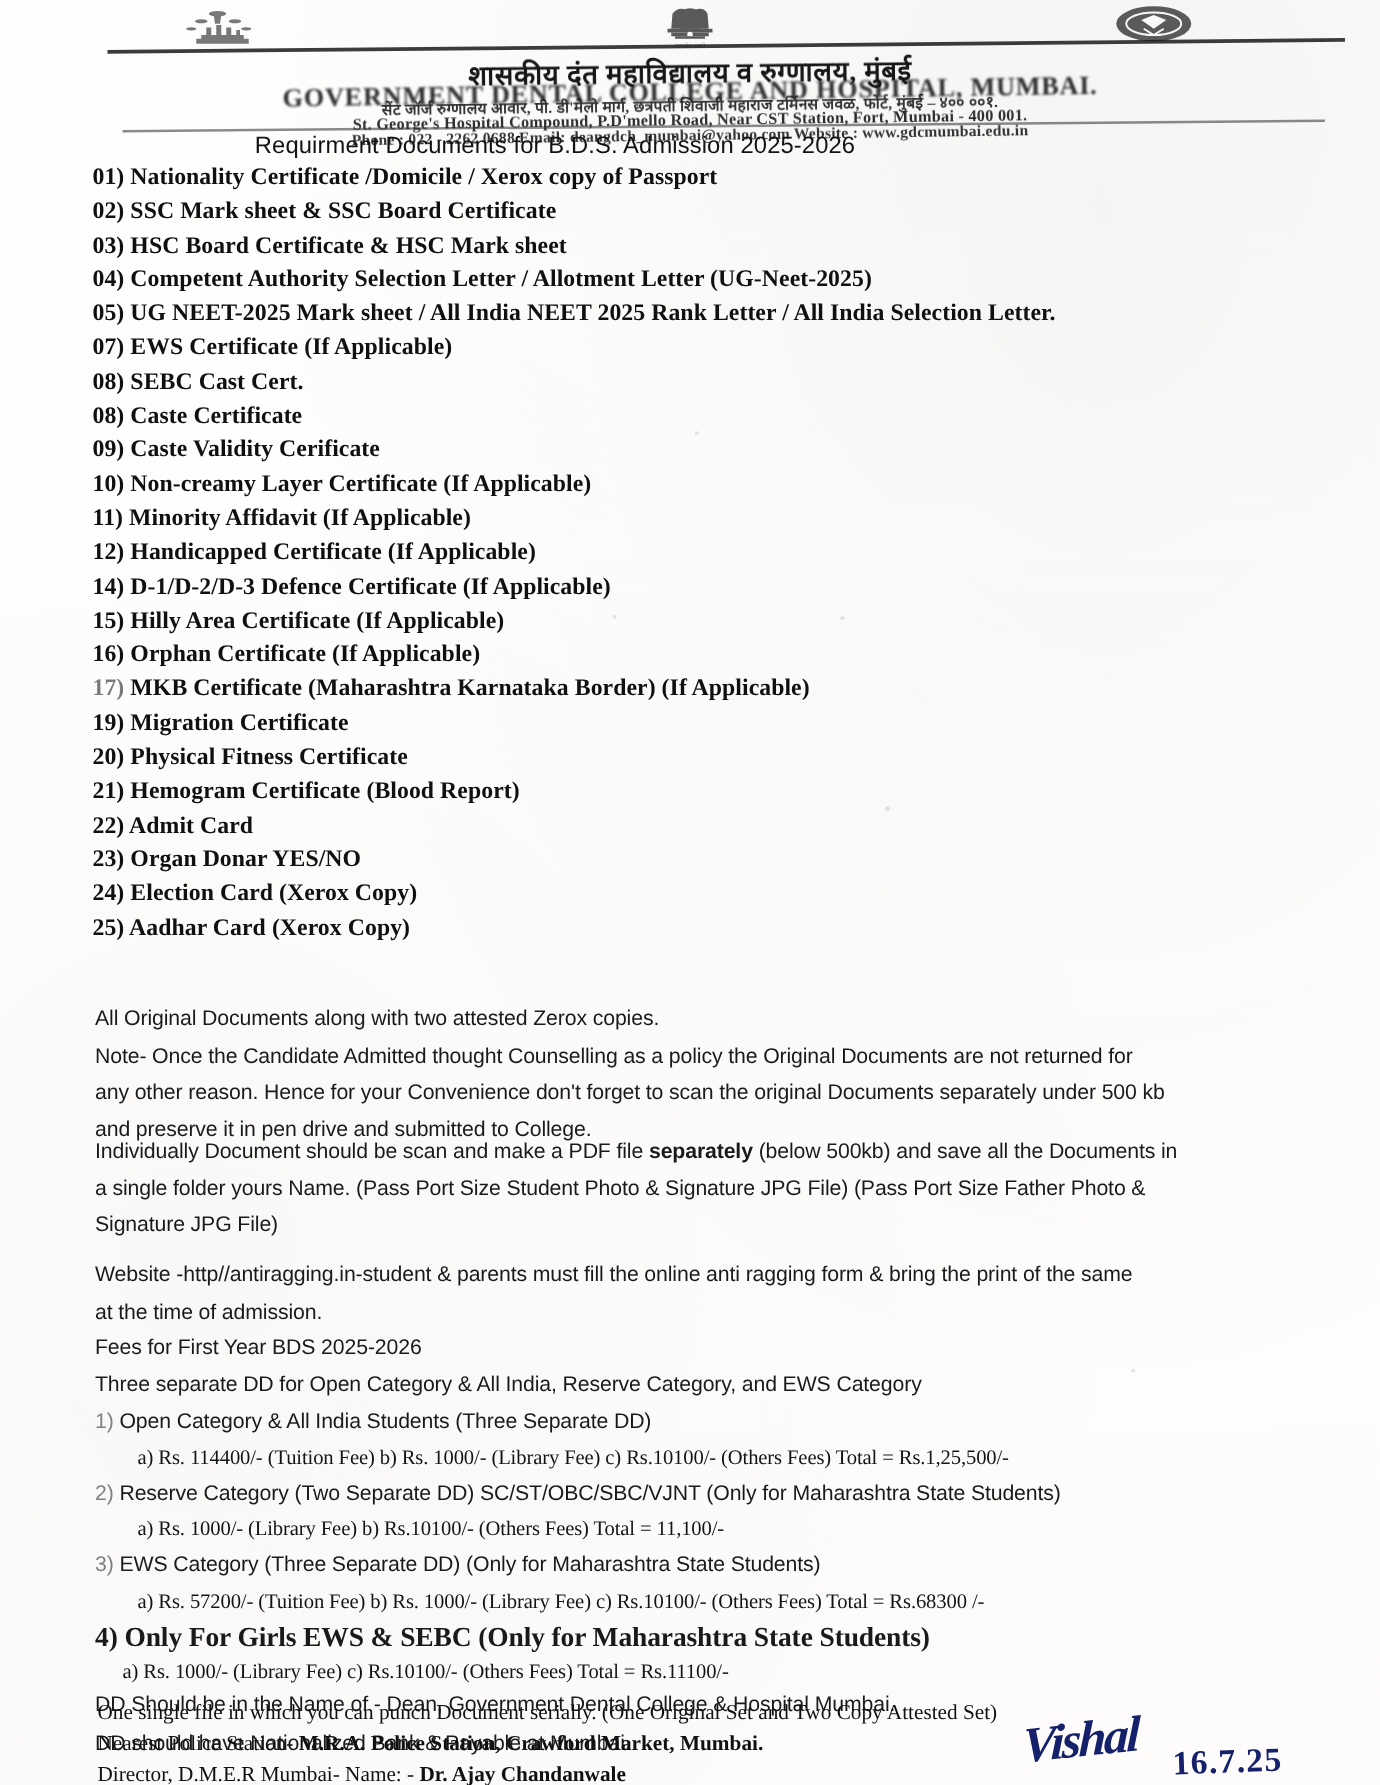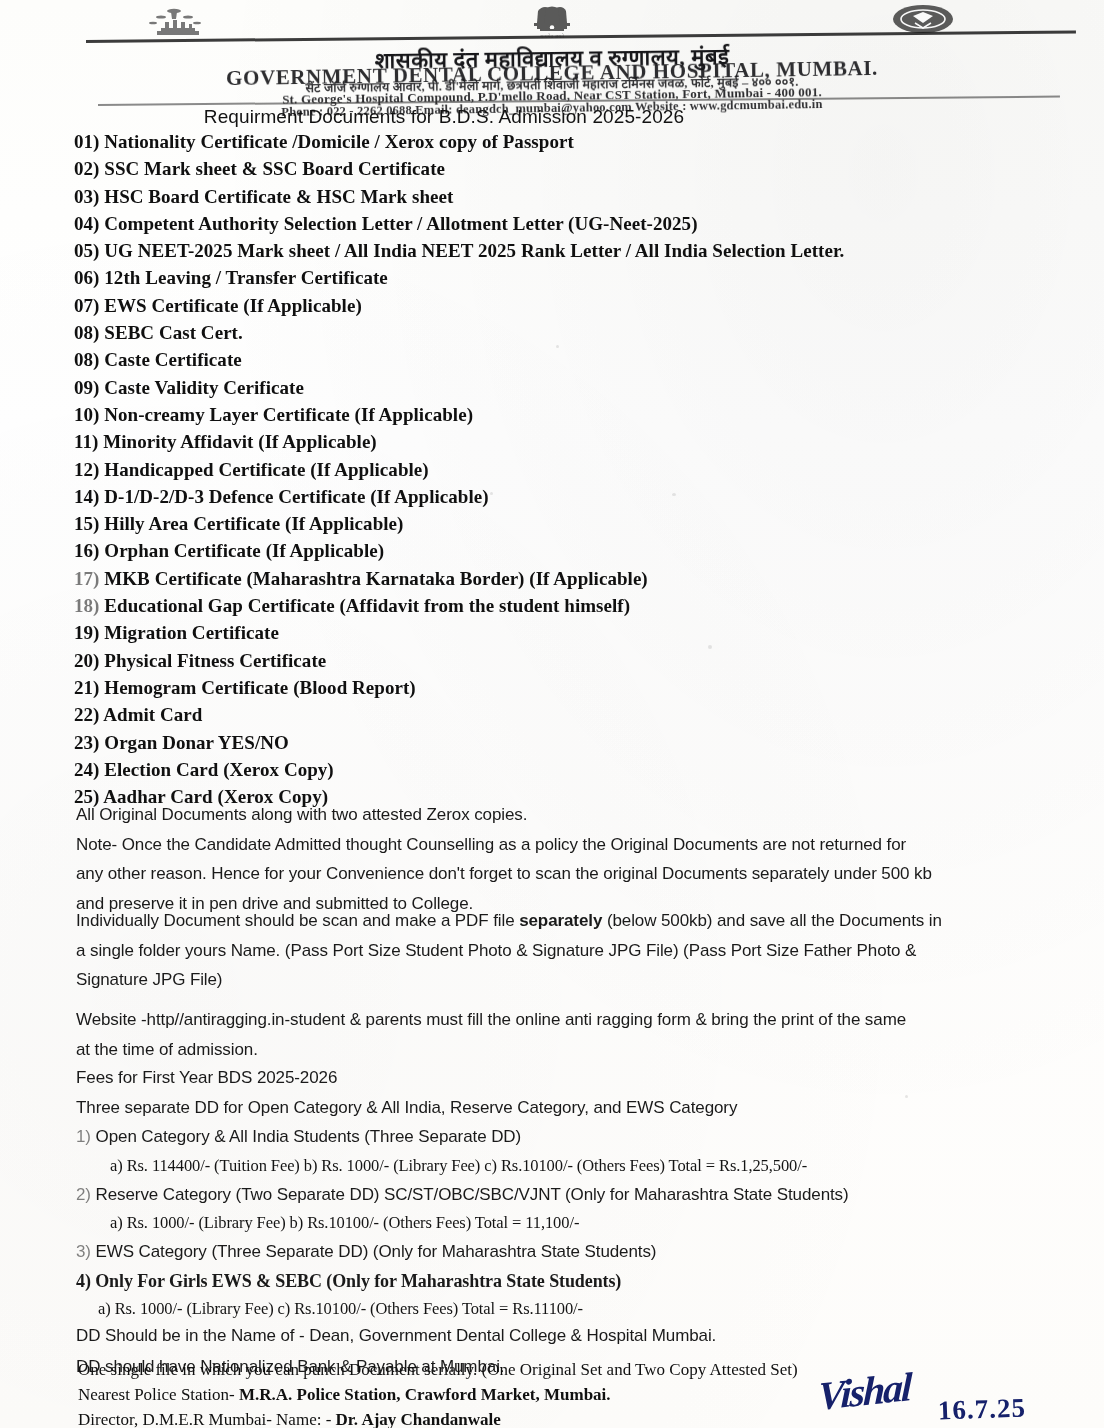--- a/index.html
+++ b/index.html
@@ -221,33 +221,31 @@
   </div>
 
   <div class="doc-title">Requirment Documents for B.D.S. Admission 2025-2026</div>
 
   <div class="doc-list">
     <div class="doc-item"><span class="num">01)</span> <span>Nationality Certificate /Domicile / Xerox copy of Passport</span></div>
     <div class="doc-item"><span class="num">02)</span> <span>SSC Mark sheet   &amp; SSC Board Certificate</span></div>
     <div class="doc-item"><span class="num">03)</span> <span>HSC Board Certificate &amp; HSC Mark sheet</span></div>
     <div class="doc-item"><span class="num">04)</span> <span>Competent Authority Selection Letter / Allotment Letter (UG-Neet-2025)</span></div>
     <div class="doc-item"><span class="num">05)</span> <span>UG NEET-2025 Mark sheet / All India NEET 2025 Rank Letter / All India Selection Letter.</span></div>
-    <div class="doc-item"><span class="num">06)</span> <span>12th Leaving / Transfer Certificate</span></div>
     <div class="doc-item"><span class="num">07)</span> <span>EWS Certificate (If Applicable)</span></div>
     <div class="doc-item"><span class="num">08)</span> <span>SEBC Cast Cert.</span></div>
     <div class="doc-item"><span class="num">08)</span> <span>Caste Certificate</span></div>
     <div class="doc-item"><span class="num">09)</span> <span>Caste Validity Cerificate</span></div>
     <div class="doc-item"><span class="num">10)</span> <span>Non-creamy Layer Certificate (If Applicable)</span></div>
     <div class="doc-item"><span class="num">11)</span> <span>Minority Affidavit (If Applicable)</span></div>
     <div class="doc-item"><span class="num">12)</span> <span>Handicapped Certificate (If Applicable)</span></div>
     <div class="doc-item"><span class="num">14)</span> <span>D-1/D-2/D-3 Defence Certificate (If Applicable)</span></div>
     <div class="doc-item"><span class="num">15)</span> <span>Hilly Area Certificate (If Applicable)</span></div>
     <div class="doc-item"><span class="num">16)</span> <span>Orphan Certificate (If Applicable)</span></div>
     <div class="doc-item"><span class="num fade">17)</span> <span>MKB Certificate (Maharashtra Karnataka Border) (If Applicable)</span></div>
-    <div class="doc-item"><span class="num fade">18)</span> <span>Educational Gap Certificate (Affidavit from the student himself)</span></div>
     <div class="doc-item"><span class="num">19)</span> <span>Migration Certificate</span></div>
     <div class="doc-item"><span class="num">20)</span> <span>Physical Fitness Certificate</span></div>
     <div class="doc-item"><span class="num">21)</span> <span>Hemogram Certificate (Blood Report)</span></div>
     <div class="doc-item"><span class="num">22)</span> <span>Admit Card</span></div>
     <div class="doc-item"><span class="num">23)</span> <span>Organ Donar   YES/NO</span></div>
     <div class="doc-item"><span class="num">24)</span> <span>Election Card (Xerox Copy)</span></div>
     <div class="doc-item"><span class="num">25)</span> <span>Aadhar Card (Xerox Copy)</span></div>
   </div>
 
   <div class="body-block" style="top:800px;">
@@ -285,22 +283,23 @@
     <div class="p-line">
       <span class="fade">2)</span>
       <span>Reserve Category (Two Separate DD) SC/ST/OBC/SBC/VJNT (Only for Maharashtra State Students)</span>
     </div>
     <div class="serif-line indent" style="line-height:28px;">a)     Rs. 1000/- (Library Fee) b) Rs.10100/- (Others Fees) Total = 11,100/-</div>
 
     <div class="p-line">
       <span class="fade">3)</span>
       <span>EWS Category (Three Separate DD) (Only for Maharashtra State Students)</span>
     </div>
-
-    <div class="p-line bold" style="font-family:'Liberation Serif',serif;font-size:18px;">
+    <div class="serif-line indent" style="line-height:28px;">a)     Rs. 57200/- (Tuition Fee) b) Rs. 1000/- (Library Fee) c) Rs.10100/- (Others Fees) Total = Rs.68300 /-</div>
+
+    <div class="p-line bold" style="font-family:'Liberation Serif',serif;font-size:22px;">
       <span>4)</span>
       <span>Only For Girls EWS &amp; SEBC (Only for Maharashtra State Students)</span>
     </div>
     <div class="serif-line indent2" style="line-height:26px;">a) Rs. 1000/- (Library Fee) c) Rs.10100/- (Others Fees) Total = Rs.11100/-</div>
 
     <div class="p-line" style="line-height:28px;">DD Should be in the Name of - Dean, Government Dental College &amp; Hospital Mumbai.</div>
     <div class="p-line" style="line-height:33px;">DD should have Nationalized Bank &amp; Payable at Mumbai.</div>
   </div>
 
   <div style="position:absolute;left:78px;top:1357px;width:960px;">

